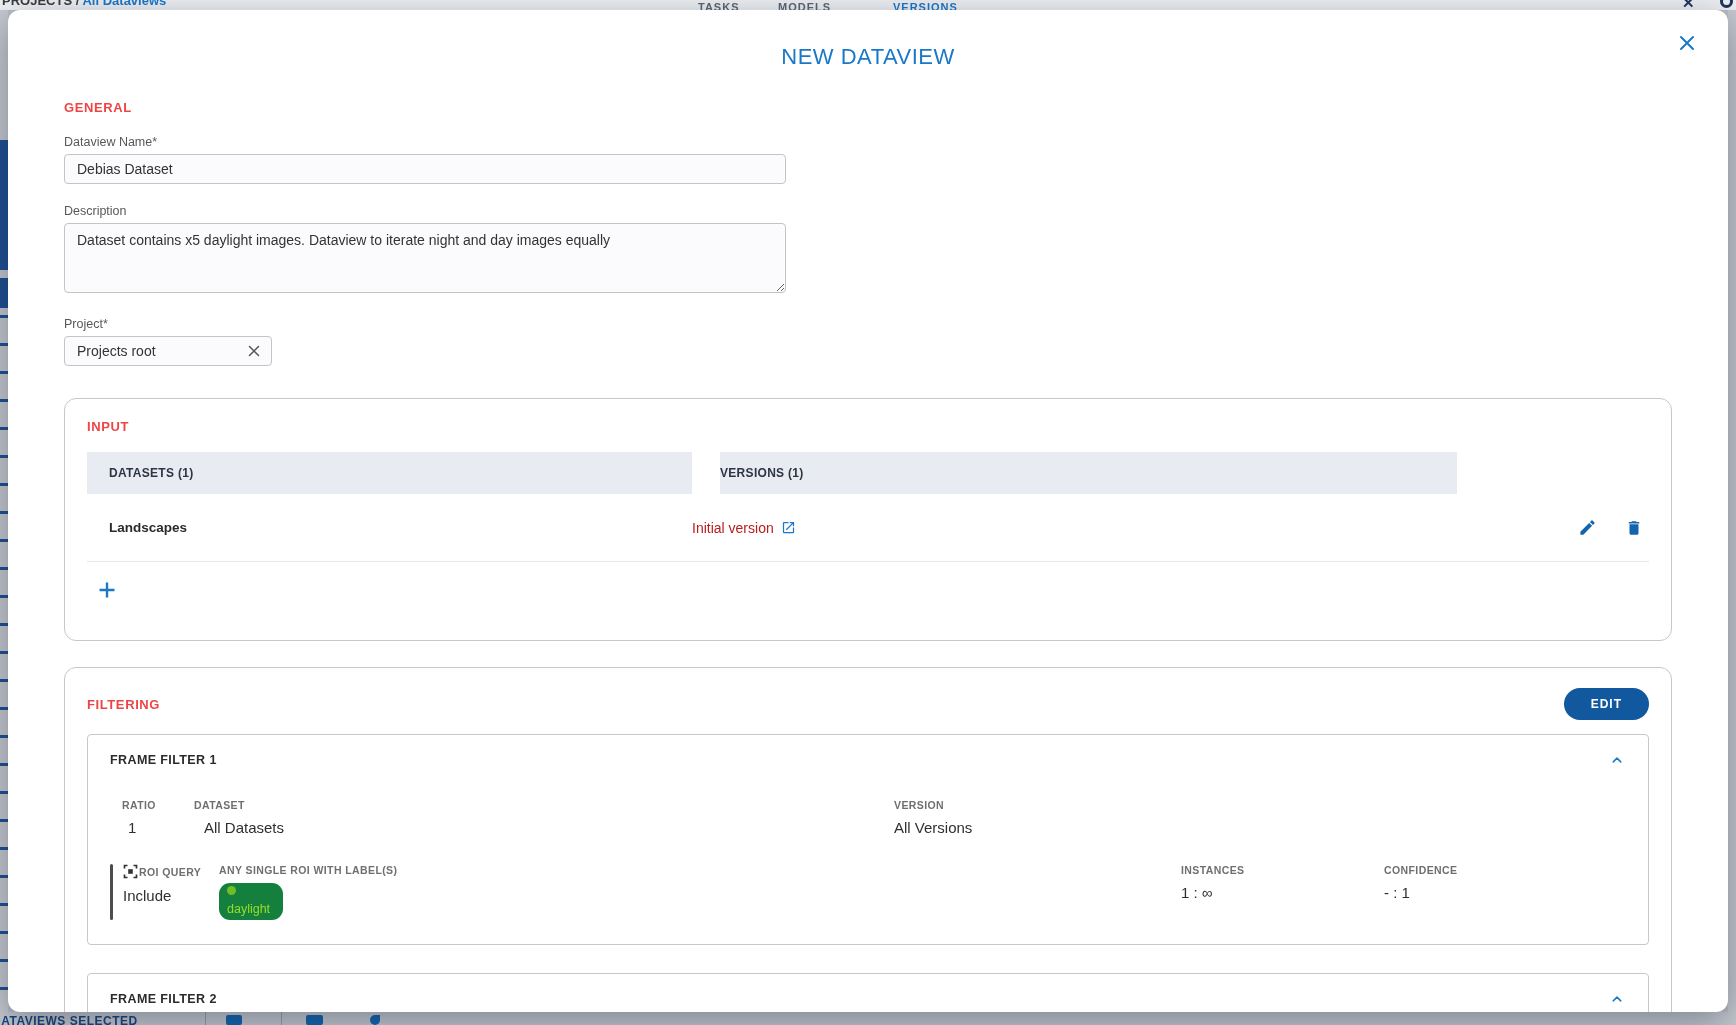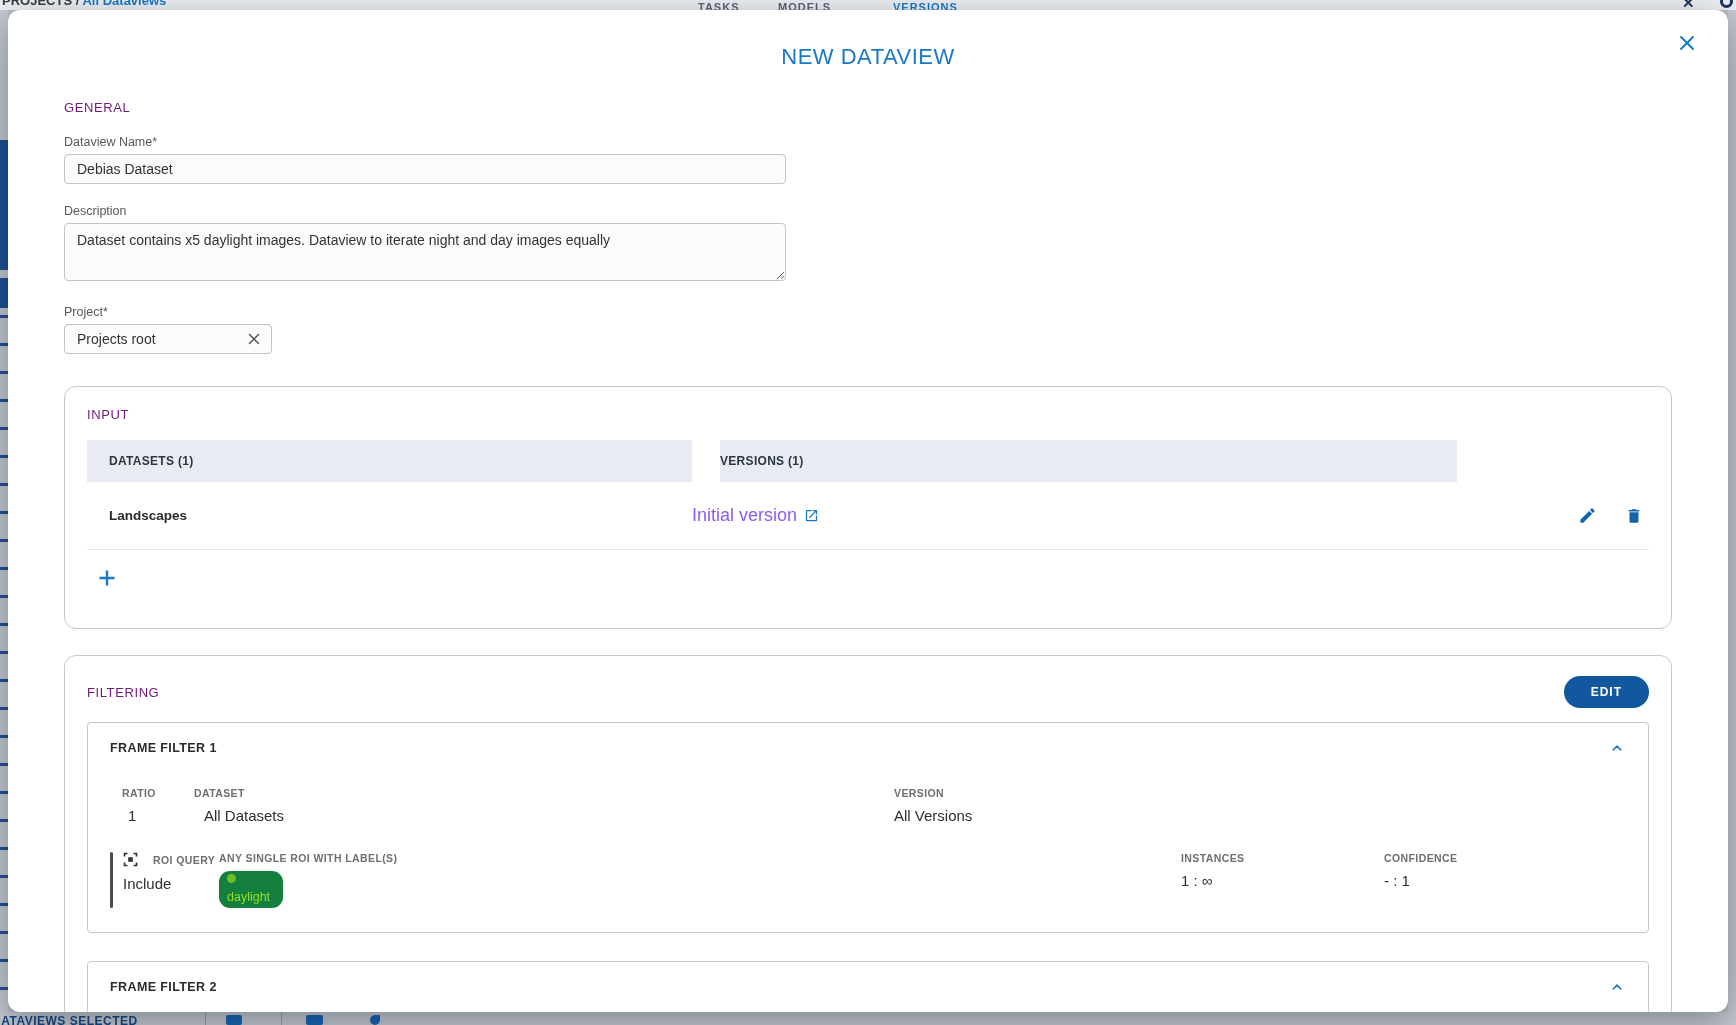--- a/index.html
+++ b/index.html
@@ -55,31 +55,31 @@
   .close-btn {
     position: absolute; top: 20px; right: 28px; width: 26px; height: 26px;
     display: flex; align-items: center; justify-content: center; cursor: pointer;
   }
   .modal-title {
     margin-top: 34px; text-align: center;
     font-size: 22px; font-weight: 500; letter-spacing: .5px; color: #1a78c9;
   }
   .content { padding: 0 56px; }
 
-  .section-heading { font-size: 13px; font-weight: normal; letter-spacing: .6px; color: #701a75; }
+  .section-heading { font-size: 13px; font-weight: bold; letter-spacing: .6px; color: #ef4444; }
   .general-heading { margin-top: 30px; }
 
   .field { margin-top: 20px; }
   .field-label { font-size: 12.5px; color: #585858; margin-bottom: 5px; }
   .text-input {
     width: 722px; height: 30px; border: 1px solid #c3c3c8; border-radius: 4px;
     background: #fbfbfd; font-family: "Liberation Sans", sans-serif;
     font-size: 14px; color: #333; padding: 0 12px; outline: none;
   }
-  textarea.text-input { height: 58px; padding-top: 7px; resize: vertical; line-height: 18px; }
+  textarea.text-input { height: 70px; padding-top: 7px; resize: vertical; line-height: 18px; }
   .project-wrap { position: relative; width: 208px; }
   .project-wrap .text-input { width: 208px; padding-right: 34px; }
   .clear-x { position: absolute; right: 10px; top: 7px; cursor: pointer; }
 
   
   .card {
     border: 1px solid #c7c7cc; border-radius: 12px;
     padding: 20px 22px 32px;
   }
   .input-card { margin-top: 32px; }
@@ -88,21 +88,21 @@
   .ds-grid { display: grid; grid-template-columns: 605px 1fr 164px; align-items: center; }
   .ds-head { height: 42px; gap: 28px; }
   .ds-head .hcell {
     background: #e9ebf2; height: 42px; display: flex; align-items: center;
     font-size: 12px; font-weight: bold; letter-spacing: .3px; color: #2c3542;
   }
   .ds-head .hcell.first { padding-left: 22px; }
   .ds-head .hcell-empty { background: transparent; height: 42px; }
   .ds-row { height: 68px; border-bottom: 1px solid #e7e7ea; }
   .ds-name { padding-left: 22px; font-size: 13.5px; font-weight: bold; color: #2b2b2b; }
-  .ds-version { display: flex; align-items: center; gap: 7px; font-size: 18px; color: #8b5cf6; cursor: pointer; }
+  .ds-version { display: flex; gap: 7px; font-size: 14px; color: #b91c1c; cursor: pointer; }
   .ds-actions { display: flex; align-items: center; justify-content: flex-end; gap: 28px; padding-right: 6px; }
   .icon-btn { cursor: pointer; display: inline-flex; }
   .plus-btn { margin: 16px 0 6px 8px; display: inline-flex; cursor: pointer; }
 
   
   .filtering-card { margin-top: 26px; padding-bottom: 24px; }
   .filtering-head { display: flex; align-items: center; justify-content: space-between; }
   .edit-btn {
     background: #11589e; color: #fff; border: none; border-radius: 17px;
     font-family: "Liberation Sans", sans-serif;
@@ -120,21 +120,21 @@
   .ratio-row { display: flex; margin-top: 30px; }
   .col-ratio { width: 84px; padding-left: 12px; }
   .col-ratio .mini-value { padding-left: 6px; }
   .col-dataset { width: 700px; }
   .col-dataset .mini-value { padding-left: 10px; }
   .col-version { flex: 1; }
 
   .roi-row { display: flex; margin-top: 28px; }
   .roi-bar { width: 3px; background: #4d4d4d; border-radius: 2px; margin-right: 10px; align-self: stretch; }
   .col-roi { width: 96px; }
-  .roi-label-line { display: flex; align-items: center; gap: 15px; }
+  .roi-label-line { display: flex; align-items: center; gap: 1px; }
   .col-any { flex: 1; }
   .col-inst { width: 203px; }
   .col-conf { width: 242px; }
 
   .roi-badge {
     margin-top: 7px; display: inline-flex; gap: 7px;
     background: #15803d; border-radius: 11px; padding: 3px 13px 4px 8px; flex-direction: column;
   }
   .roi-badge .dot { width: 9px; height: 9px; border-radius: 50%; background: #6fbe26; }
   .roi-badge .txt { font-size: 12.5px; color: #97dc2b; }

